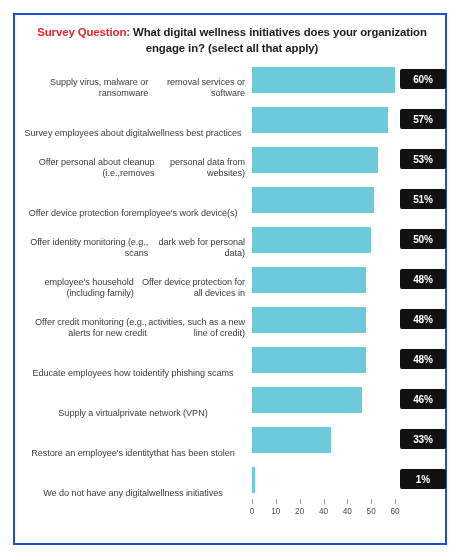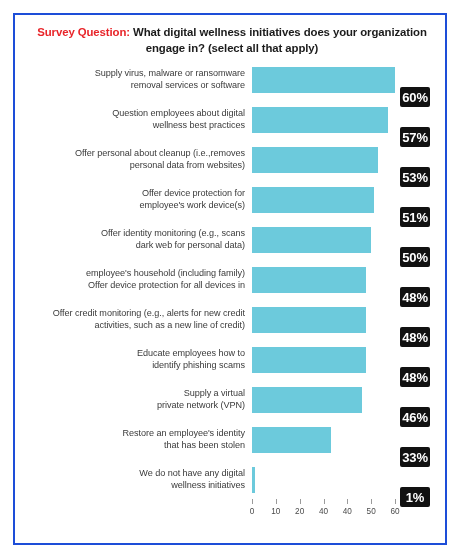--- a/index.html
+++ b/index.html
@@ -51,21 +51,20 @@
     width: 432px;
     height: 40px;
   }
   .cat-label {
     position: absolute;
     left: 6px;
     top: 0;
     width: 224px;
     height: 40px;
     display: flex;
-    flex-direction: column;
     align-items: flex-end;
     justify-content: center;
     text-align: right;
     font-size: 9.1px;
     line-height: 11.6px;
     color: #3b3b3b;
     letter-spacing: -0.05px;
   }
   .bar-track {
     position: absolute;
@@ -81,32 +80,31 @@
     height: 26px;
     background: #6ccadc;
   }
   .bar.sliver {
     min-width: 3px;
   }
   .value-badge {
     position: absolute;
     top: 9px;
     left: 385px;
-    width: 30px;
+    width: 46px;
     height: 20px;
     background: #111111;
     border-radius: 2px;
     color: #ffffff;
-    font-size: 13px;
+    font-size: 10px;
     font-weight: bold;
     display: flex;
     align-items: center;
     justify-content: center;
     letter-spacing: -0.1px;
-    margin-top: 18px;
   }
   #axis {
     position: absolute;
     left: 237px;
     top: 484px;
     width: 170px;
     height: 30px;
   }
   .tick {
     position: absolute;
@@ -140,21 +138,21 @@
           <div>Supply virus, malware or ransomware</div>
           <div>removal services or software</div>
         </div>
         <div class="bar-track">
           <div class="bar" style="width: 143px; background: rgb(108, 202, 220);"></div>
         </div>
         <div class="value-badge" style="background: rgb(17, 17, 17);">60%</div>
       </div>
       <div class="row" style="top: 40px;">
         <div class="cat-label">
-          <div>Question employees about digital</div>
+          <div>Survey employees about digital</div>
           <div>wellness best practices</div>
         </div>
         <div class="bar-track">
           <div class="bar" style="width: 135.85px; background: rgb(108, 202, 220);"></div>
         </div>
         <div class="value-badge" style="background: rgb(17, 17, 17);">57%</div>
       </div>
       <div class="row" style="top: 80px;">
         <div class="cat-label">
           <div>Offer personal about cleanup (i.e.,removes</div>

